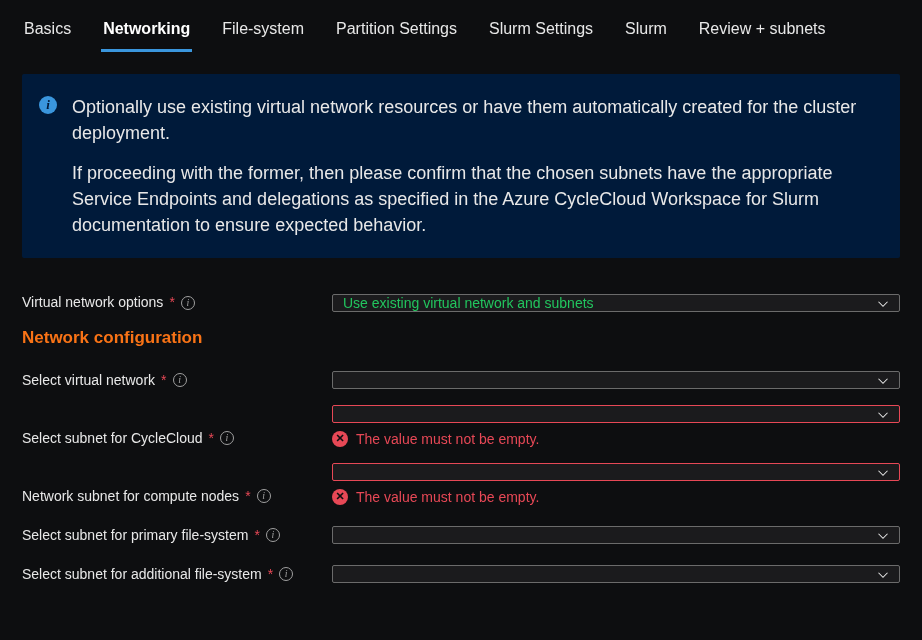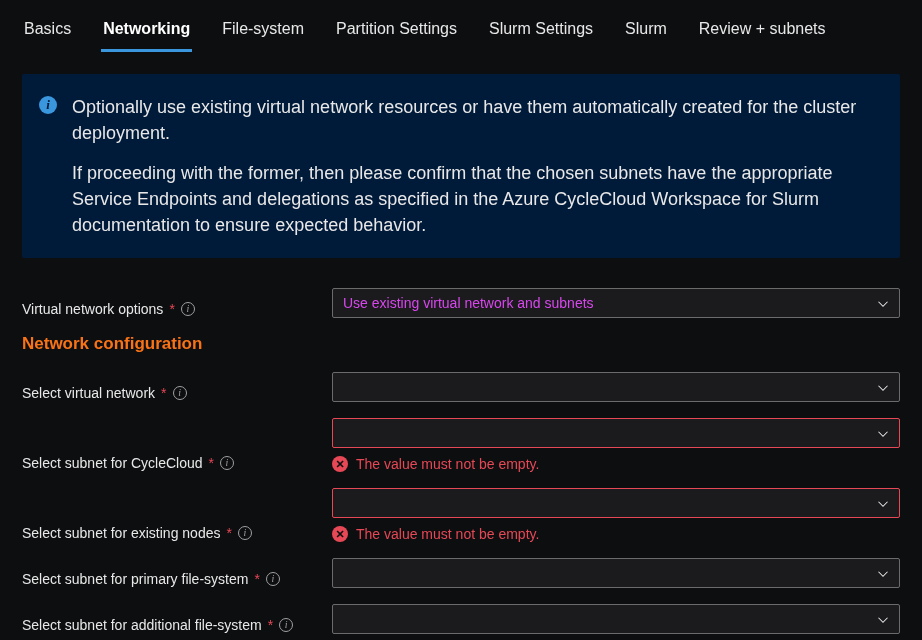--- a/index.html
+++ b/index.html
@@ -95,30 +95,30 @@
     font-size: 10px;
     font-style: italic;
     font-family: Georgia, serif;
     color: #a0a0a0;
     cursor: pointer;
     line-height: 1;
   }
   .field-col { flex: 1; }
   .select {
     width: 100%;
-    height: 30px;
+    height: 18px;
     background: #1b1b1d;
     border: 1px solid #6b6b6b;
     border-radius: 2px;
     display: flex;
     align-items: center;
     justify-content: space-between;
     padding: 0 10px;
     cursor: pointer;
-    color: #d946ef;
+    color: #22c55e;
   }
   .select.error { border-color: #e74856; }
   .chevron {
     width: 12px; height: 12px;
     display: inline-block;
   }
   .chevron svg { width: 100%; height: 100%; }
   .error-row {
     display: flex;
     align-items: center;
@@ -224,21 +224,21 @@
       </div>
       <div class="error-row">
         <span class="error-icon">✕</span>
         <span>The value must not be empty.</span>
       </div>
     </div>
   </div>
 
   <div class="form-row">
     <div class="label-col">
-      <span class="label-text">Select subnet for existing nodes</span>
+      <span class="label-text">Network subnet for compute nodes</span>
       <span class="req">*</span>
       <span class="help-icon">i</span>
     </div>
     <div class="field-col">
       <div class="select error">
         <span></span>
         <span class="chevron">
           <svg viewBox="0 0 16 16">
               <path d="M2 5 L8 11 L14 5" fill="none" stroke="#e8e8e8" stroke-width="1.4"></path>
             </svg>

